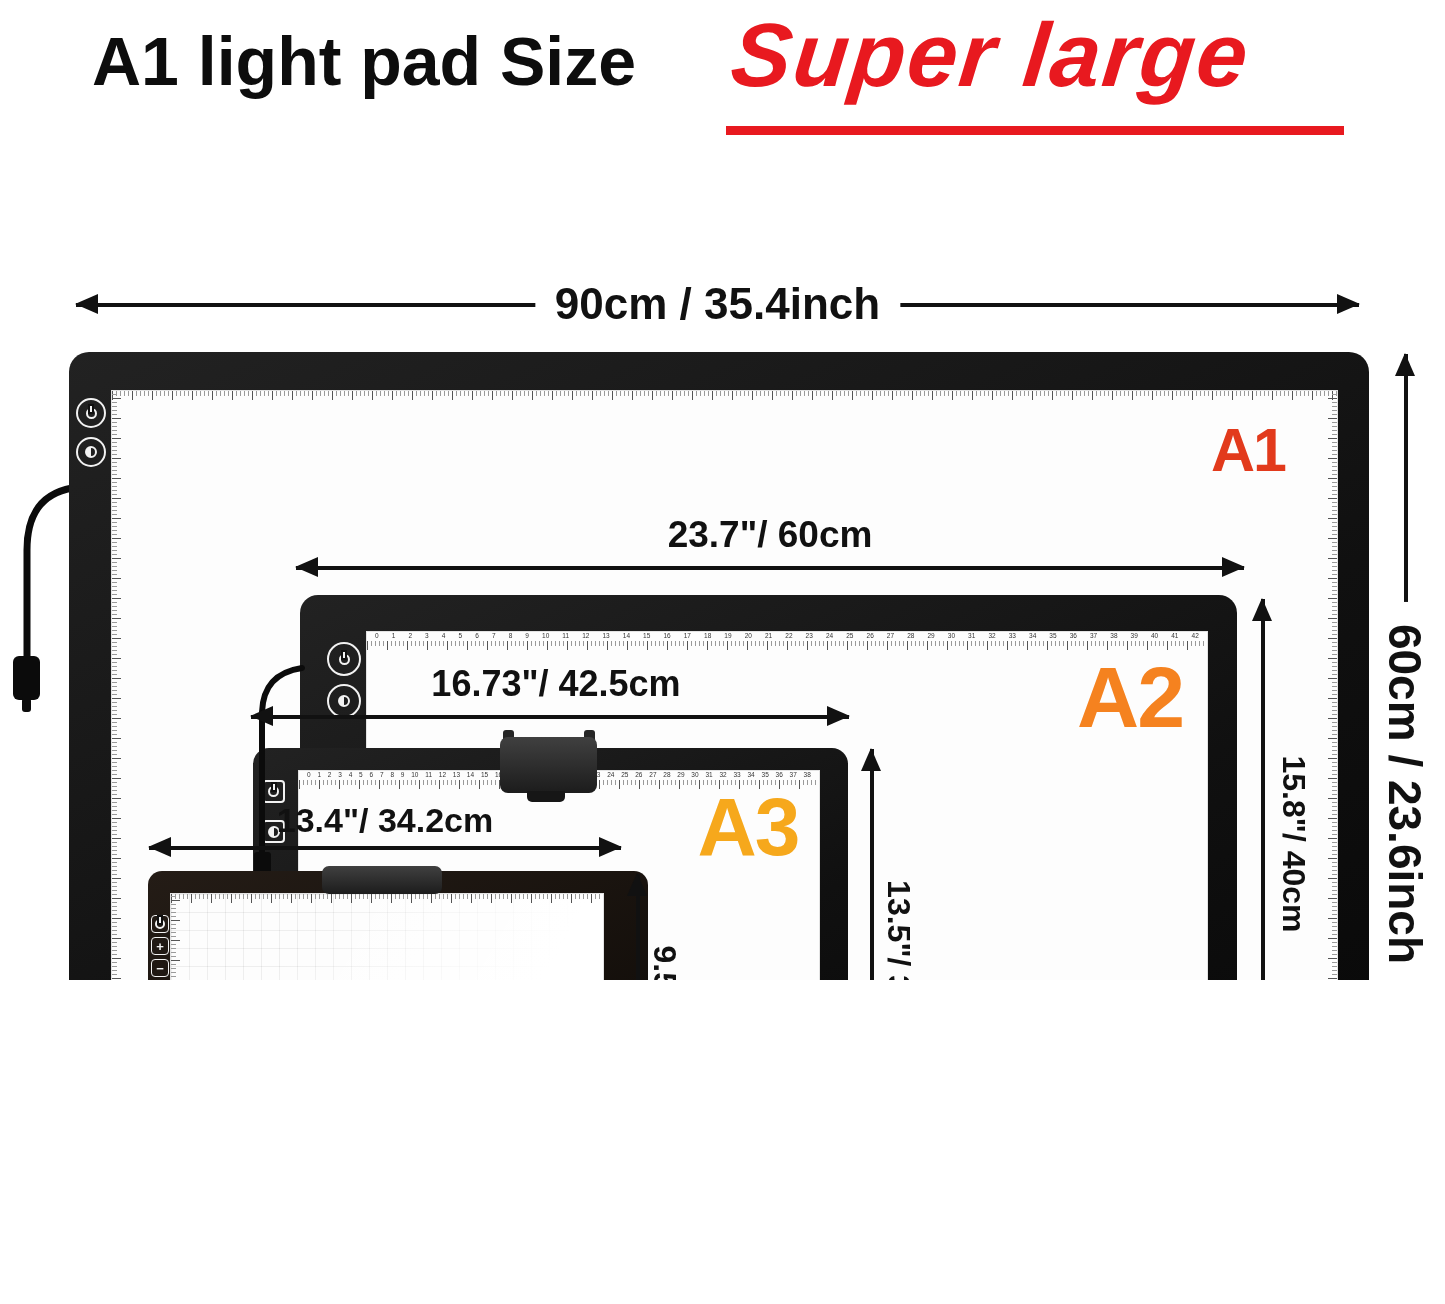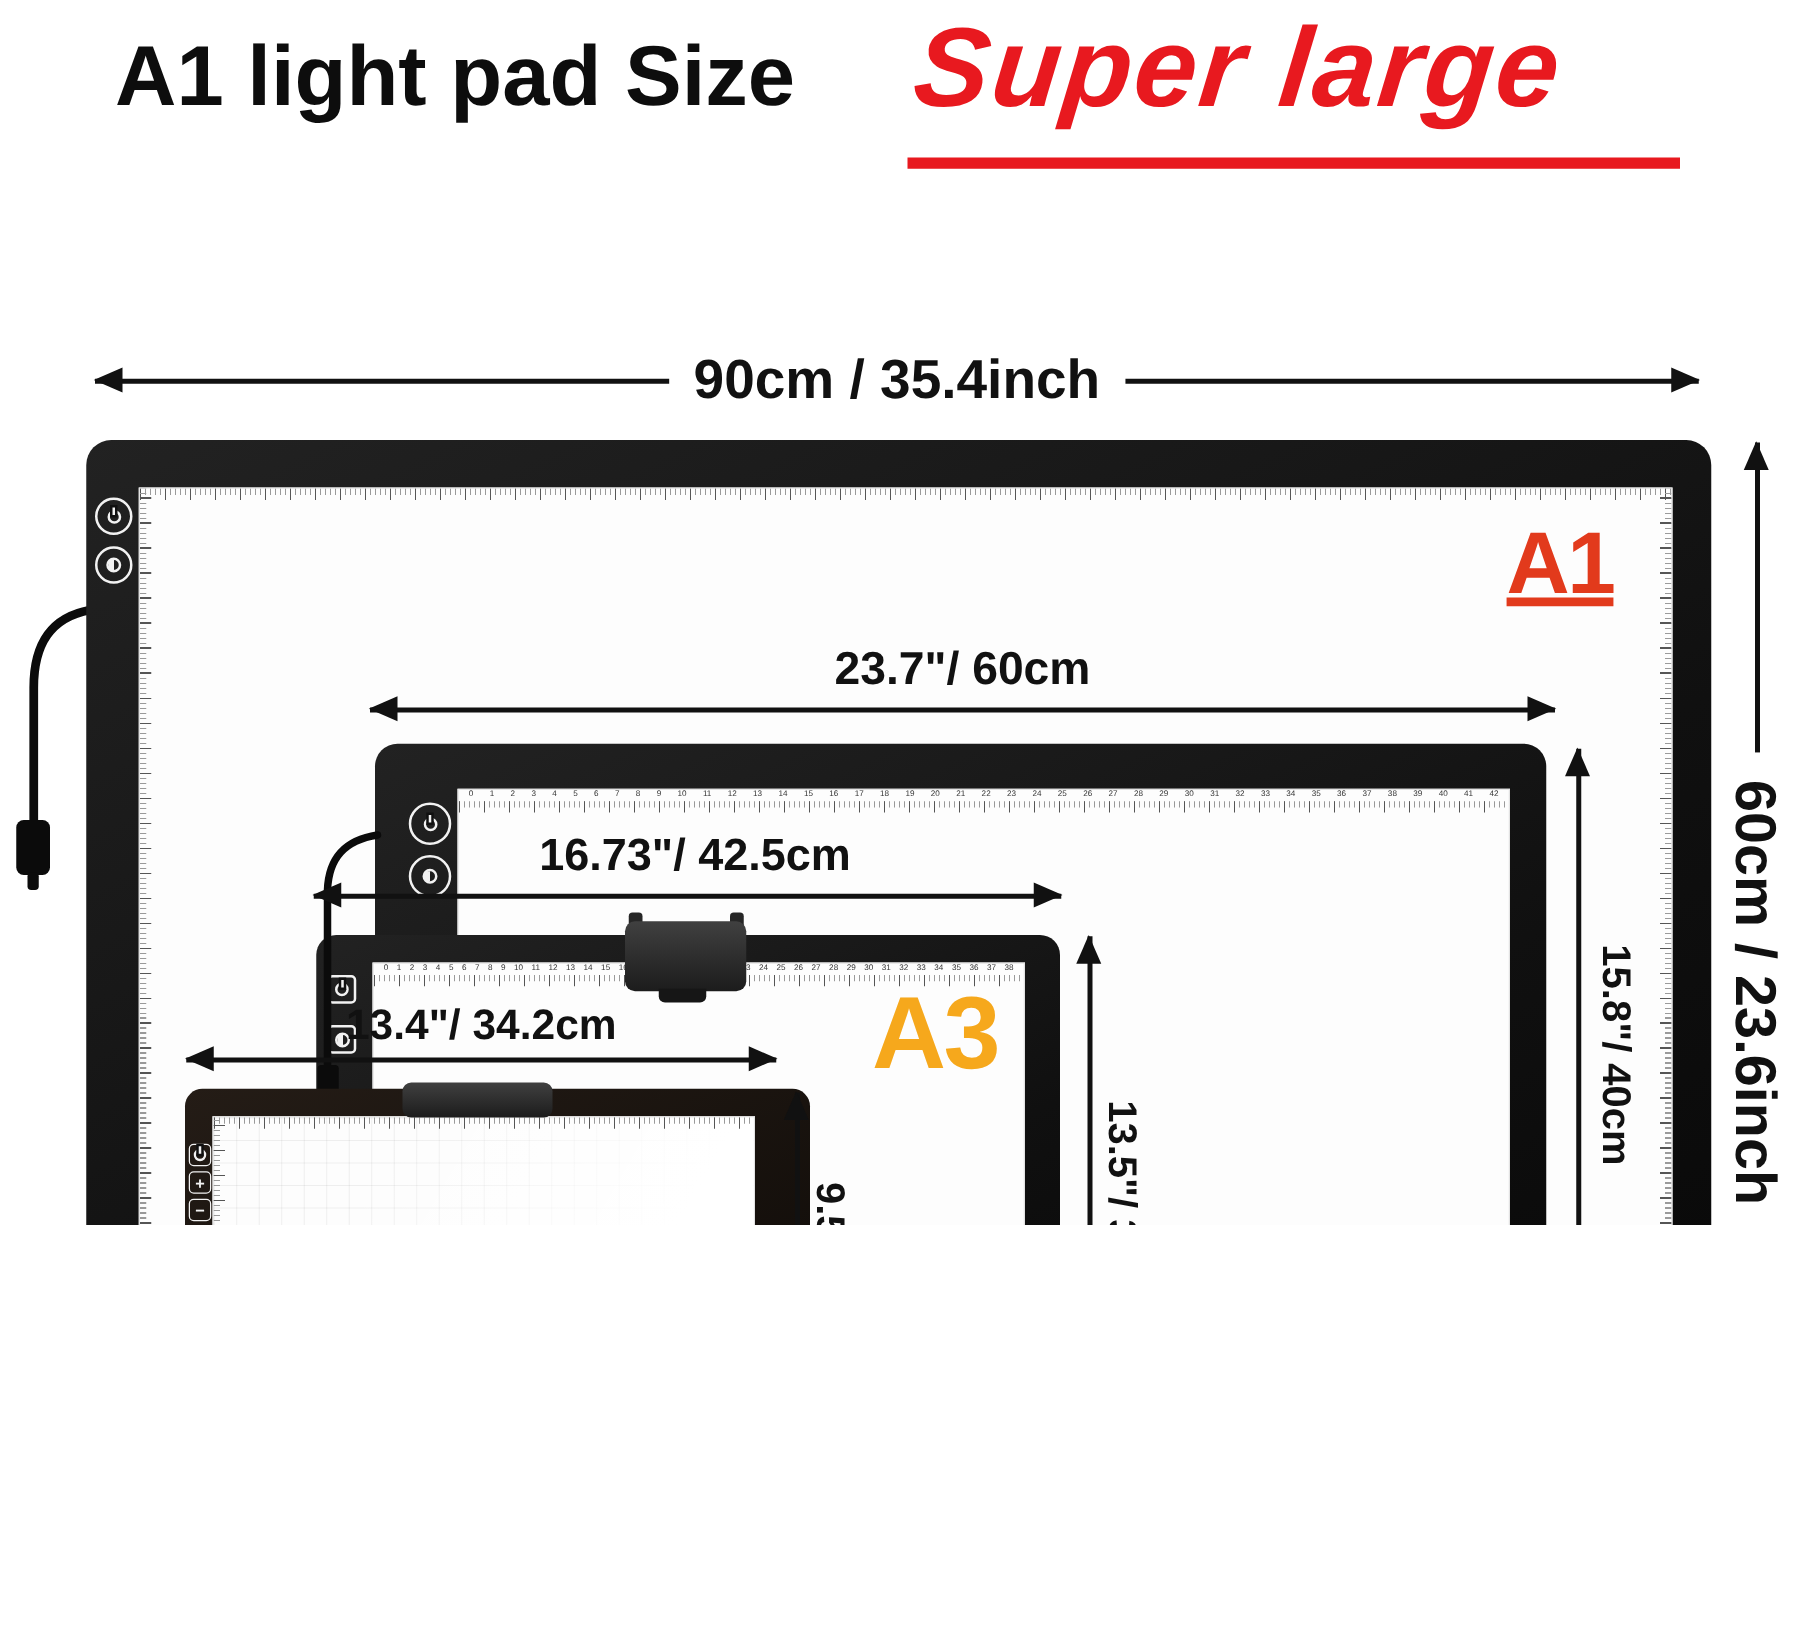--- a/index.html
+++ b/index.html
@@ -237,21 +237,22 @@
     <div class="btn square" style="left:3px;top:66px;width:16px;height:16px;border-width:1.5px;">
         <span class="pm">+</span>
       </div>
     <div class="btn square" style="left:3px;top:88px;width:16px;height:16px;border-width:1.5px;">
         <span class="pm">−</span>
       </div>
   </div>
 
   <div class="clip" style="left:322px;top:866px;width:120px;height:28px;border-radius:7px;z-index:8;"></div>
 
-  <span class="pad-label" style="left:1248px;top:450px;font-size:70px;color:#e23a1c;text-decoration:underline;">A1</span>
+  <span class="pad-label" style="left:1248px;top:450px;font-size:61px;color:#e23a1c;">A1</span>
+  <span class="pad-label" style="left:1130px;top:697px;font-size:86px;color:#f5821f;">A2</span>
   <span class="pad-label" style="left:748px;top:827px;font-size:82px;color:#f6a81c;text-align:right;">A3</span>
 
   <div class="arrow h" style="left:75px;top:305px;width:1285px;">
     <div class="ln"></div>
       <div class="hd hd-l"></div>
       <div class="hd hd-r"></div>
     <span class="dt online-h">90cm / 35.4inch</span>
   </div>
 
   <div class="arrow v" style="left:1406px;top:353px;height:882px;">

